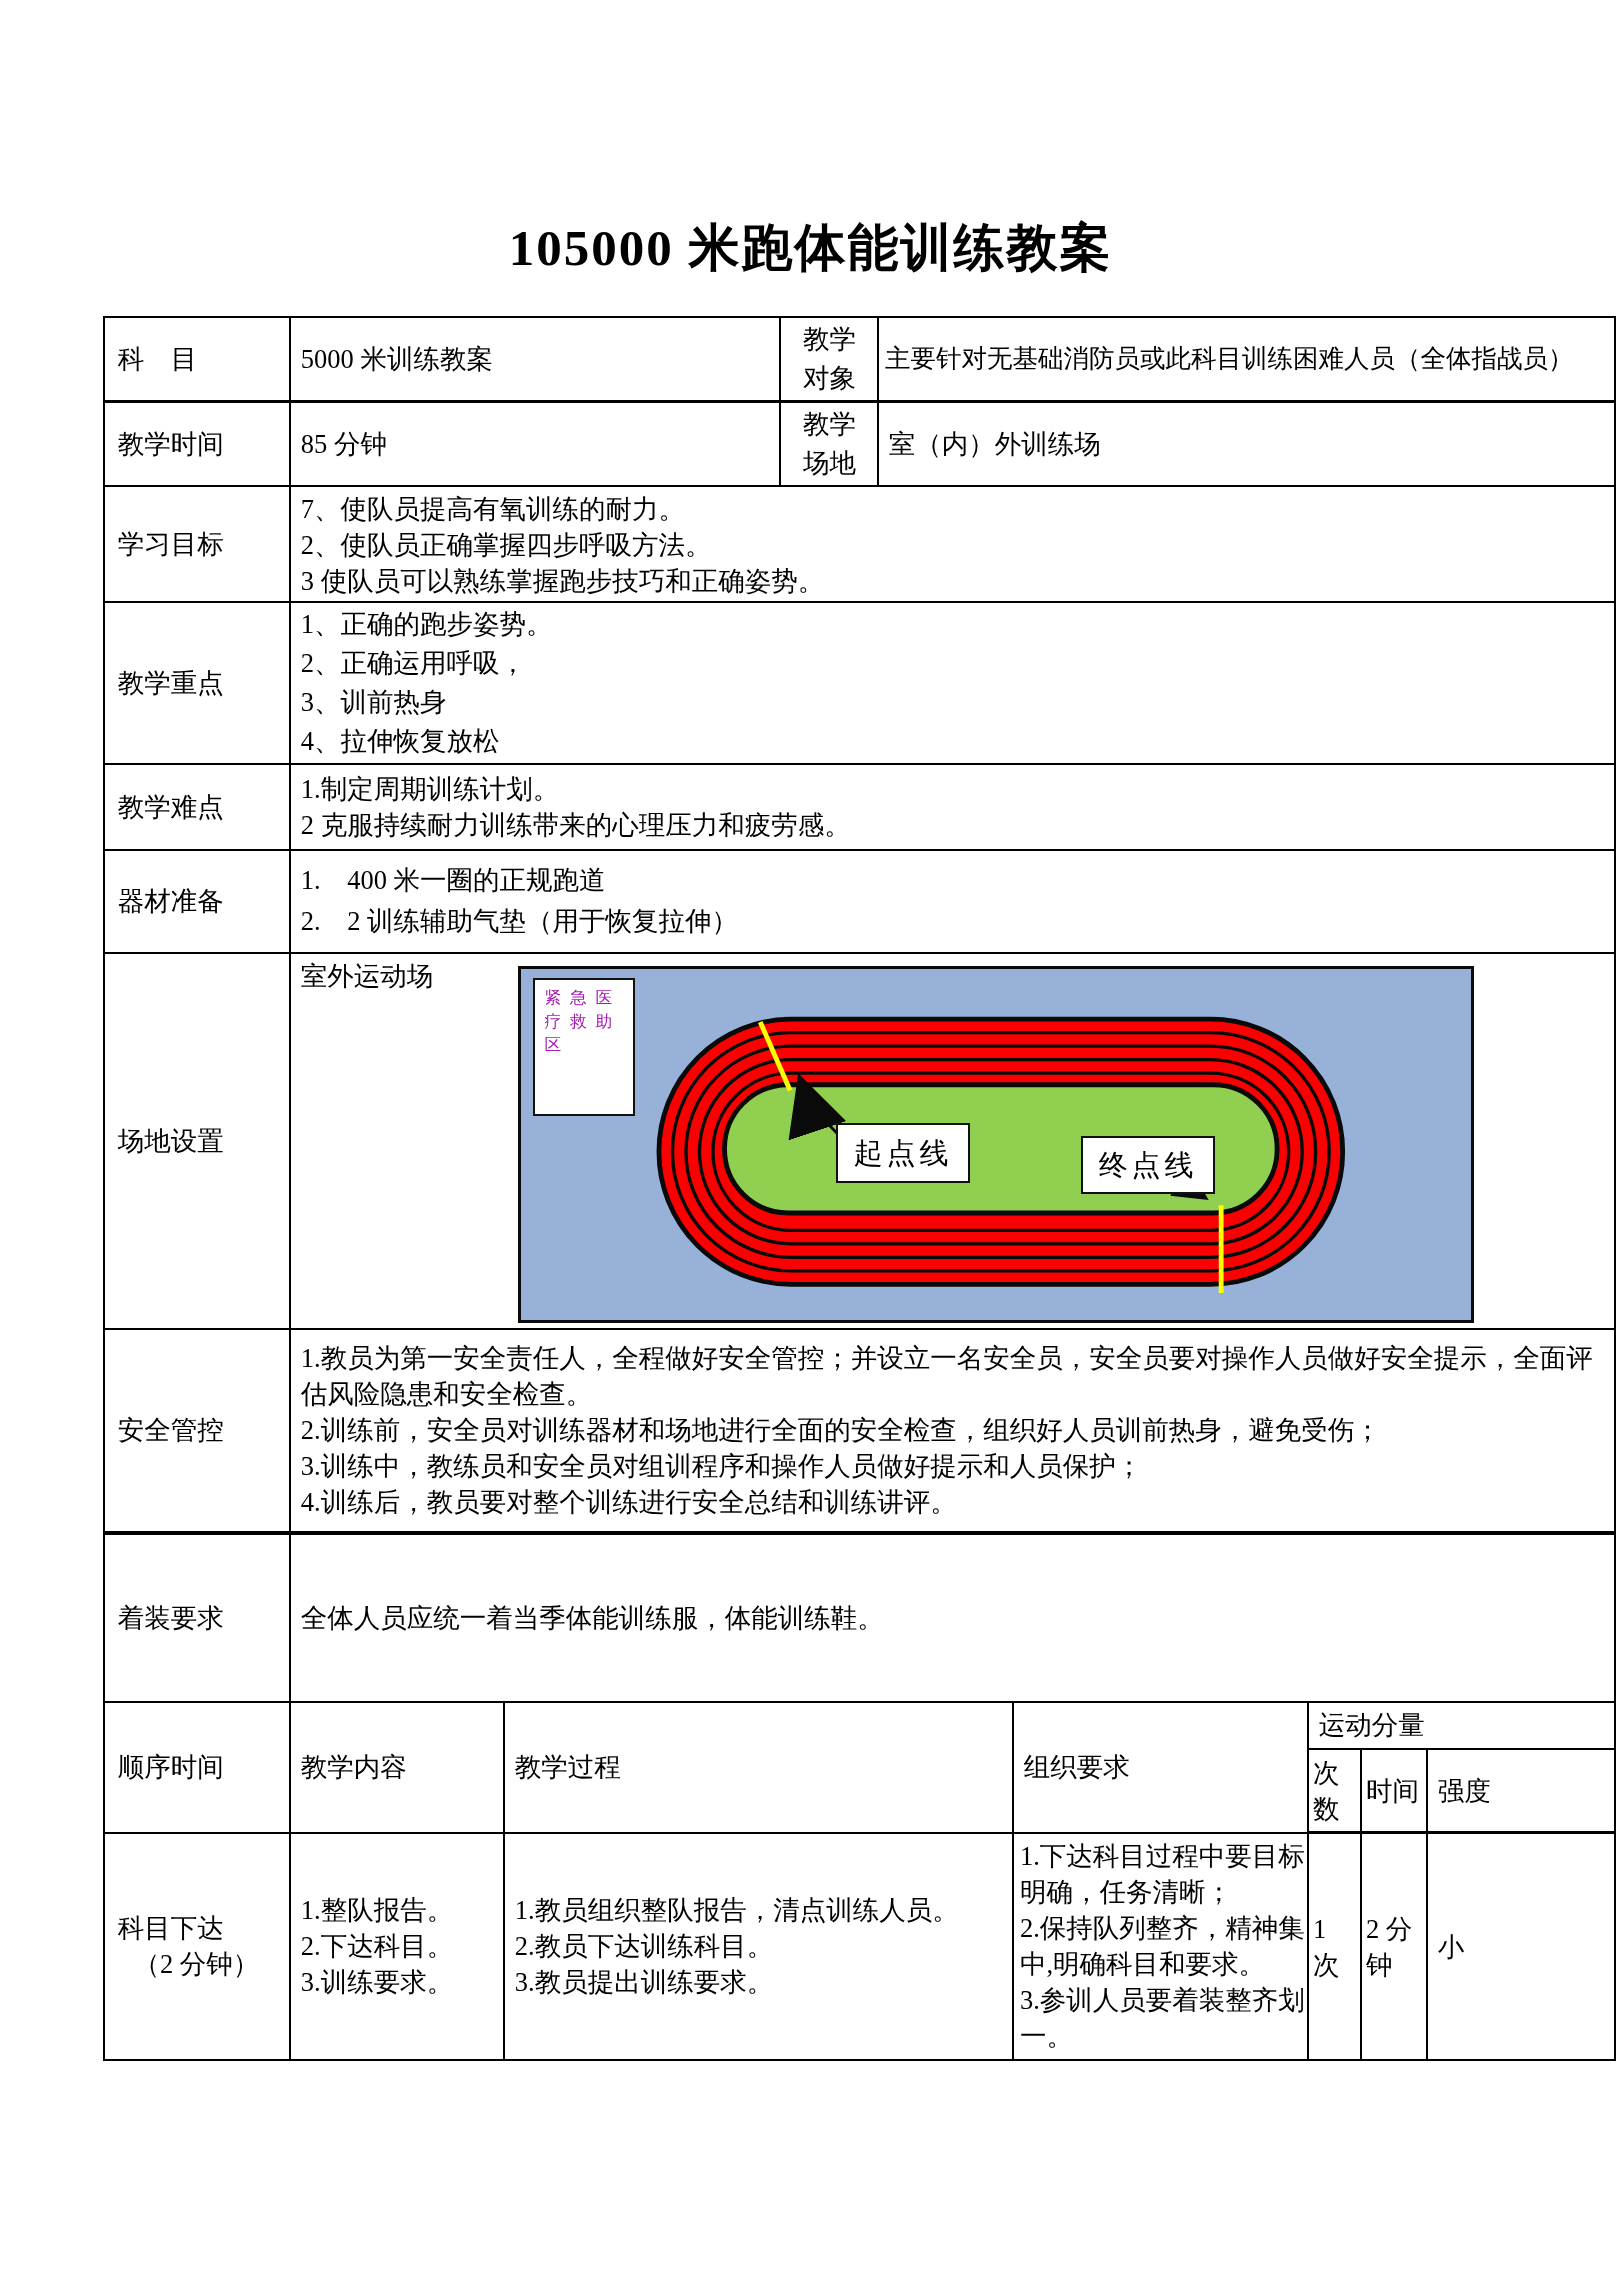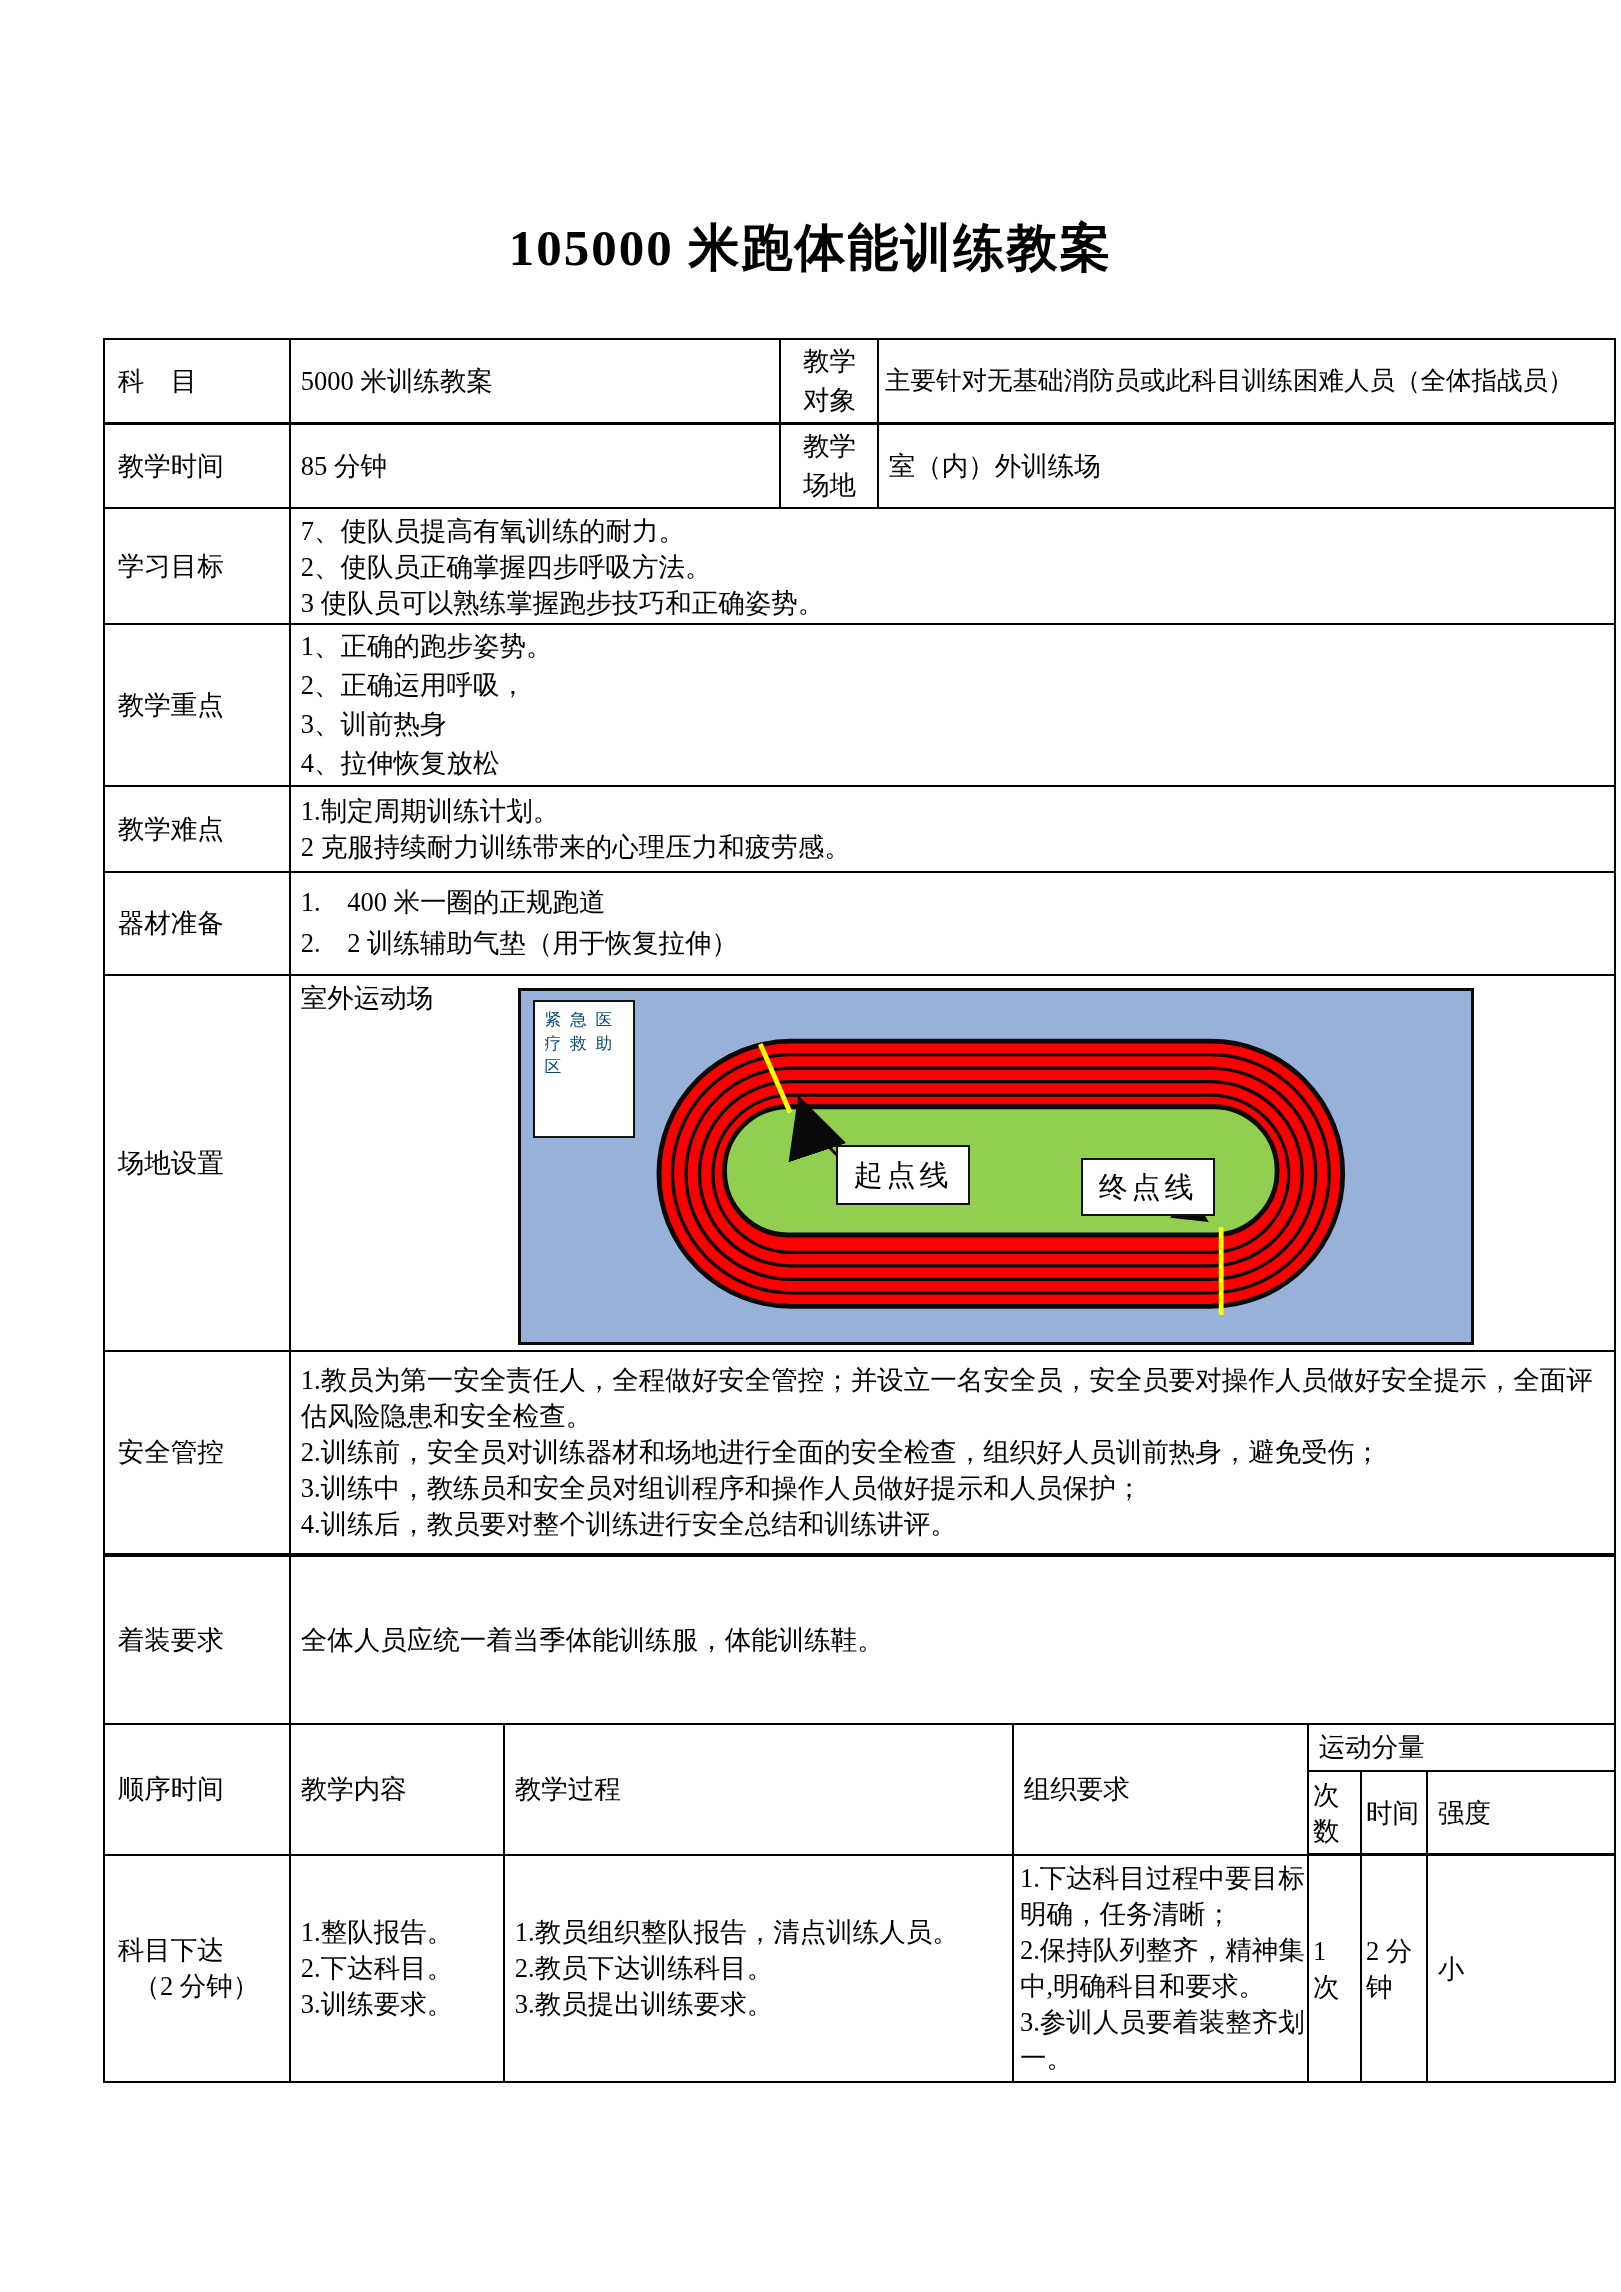--- a/index.html
+++ b/index.html
@@ -1,41 +1,41 @@
 <!DOCTYPE html>
 <html><head>
 <meta charset="utf-8">
 <style>
   html,body{margin:0;padding:0;background:#ffffff;}
   .page{position:relative;width:1621px;height:2293px;background:#ffffff;overflow:hidden;
         font-family:"Liberation Serif","DejaVu Serif",serif;color:#000;}
   .doc-title{position:absolute;top:214px;left:0;width:100%;text-align:center;
              font-family:Liberation Serif, serif;
              font-size:51px;font-weight:bold;letter-spacing:2px;}
-  table.lesson{position:absolute;left:103px;top:338px;width:1511px;
+  table.lesson{position:absolute;left:103px;top:316px;width:1511px;
                border-collapse:collapse;table-layout:fixed;
                border:2.9px solid #000;}
   td{border:2px solid #000;font-size:26.5px;line-height:36px;vertical-align:middle;
      padding:2px 5.9px 2px 9.8px;overflow:hidden;word-break:break-all;}
   td.label{padding-left:12.7px;}
   td.smalllabel{padding:2px 2px 2px 22px;line-height:39px;}
   td.v-top{vertical-align:top;padding-top:3.9px;}
   .ln{white-space:pre-wrap;}
   .indent{padding-left:15.7px;}
   tr.bb4 > td{border-bottom-width:3.9px;}
   tr.bb5 > td{border-bottom-width:4.9px;}
   td.center{text-align:left;padding:2px 3.9px;}
   
   td.fig-cell{position:relative;vertical-align:top;padding:3.9px 5.9px 2px 9.8px;}
   .figure{position:absolute;left:227px;top:11.8px;width:956px;height:357px;
           background:#97B1D8;border:3.9px solid #0a0a0a;box-sizing:border-box;}
   .figure svg{position:absolute;left:0;top:0;width:100%;height:100%;}
   .medbox{position:absolute;left:11.8px;top:9.8px;width:102px;height:138px;
           background:#fff;border:2.9px solid #111;box-sizing:border-box;
-          font-size:16.7px;line-height:23.5px;letter-spacing:8.8px;color:#0c4a6e;
+          font-size:16.7px;line-height:23.5px;letter-spacing:8.8px;color:#a21caf;
           padding:5.9px 0 0 9.8px;}
   .linebox{position:absolute;background:#fff;border:2.9px solid #111;box-sizing:border-box;
            display:flex;align-items:center;justify-content:center;
            font-size:29px;letter-spacing:3.9px;margin-top:24px;}
   .start-box{left:315px;top:130px;width:134px;height:60px;}
   .finish-box{left:560px;top:143px;width:134px;height:58px;}
 </style>
 </head>
 <body>
 

